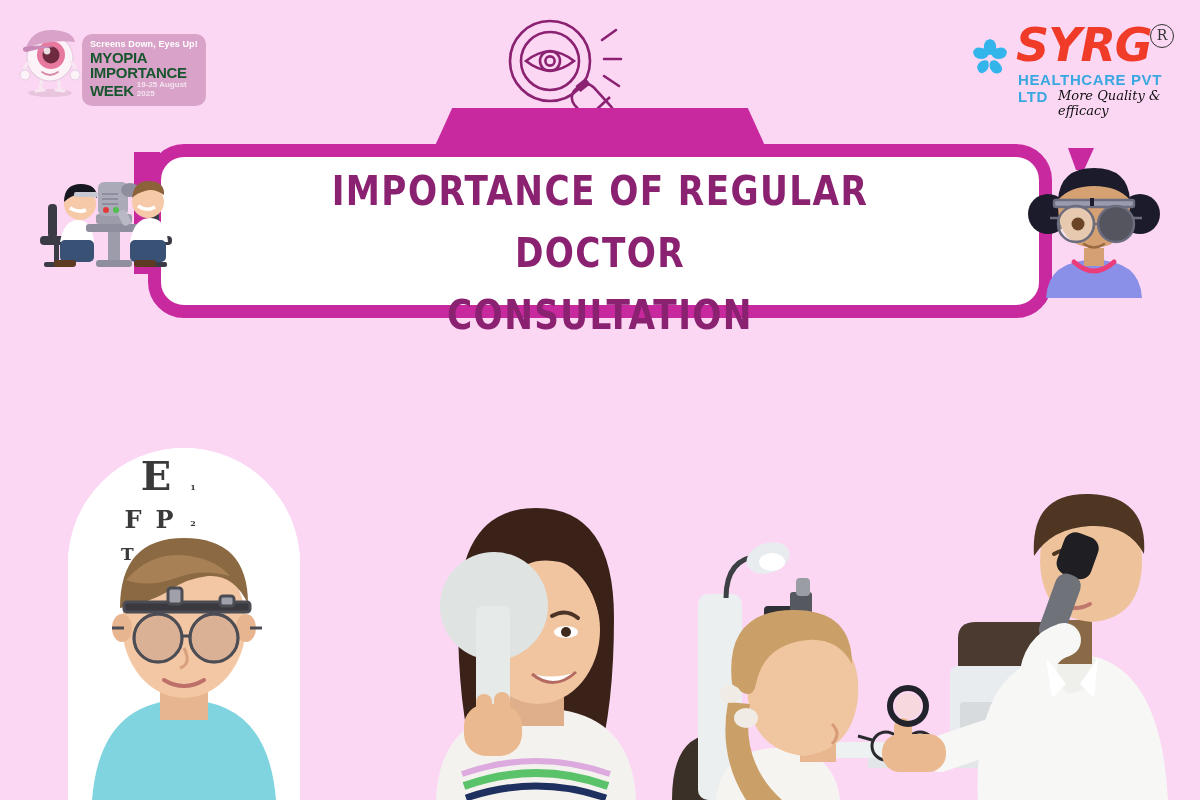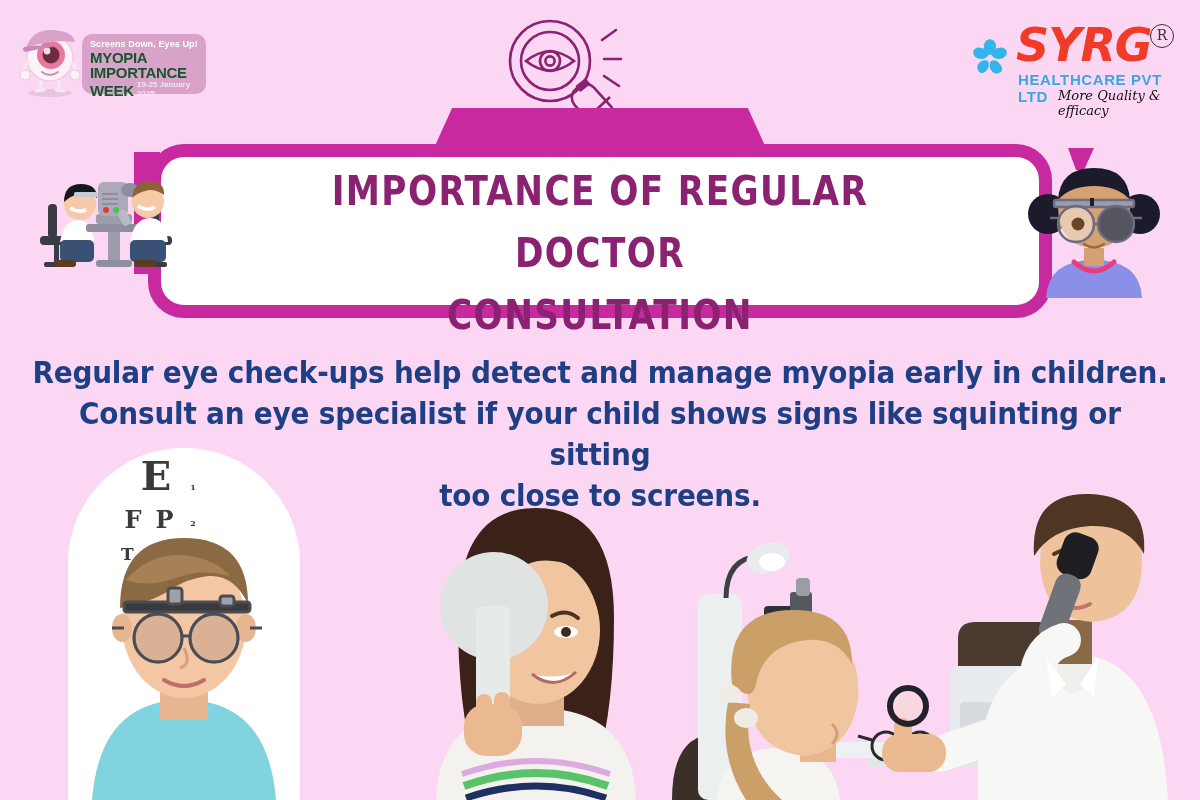--- a/index.html
+++ b/index.html
@@ -7,21 +7,21 @@
     width:1200px; height:800px; overflow:hidden; position:relative;
     background:#fbd7f4;
     font-family:"Liberation Sans", sans-serif;
   }
   .stage { position:absolute; inset:0; }
 
   
   .awareness-badge { position:absolute; left:14px; top:16px; width:190px; height:84px; }
   .mascot { position:absolute; left:0; top:6px; width:72px; height:76px; }
   .badge-plate {
-    position:absolute; left:68px; top:18px; width:124px; height:60px;
+    position:absolute; left:68px; top:18px; width:124px; height:72px;
     background:#d9a2c8; border-radius:10px; padding:5px 8px 4px 8px;
   }
   .badge-tag { font-size:9px; font-weight:bold; color:#ffffff; letter-spacing:.1px; line-height:11px; }
   .badge-main { font-size:15px; font-weight:bold; color:#17552e; line-height:15px; letter-spacing:-.3px; }
   .badge-dates { font-size:8px; font-weight:bold; color:#f2e3ef; margin-left:3px; }
   .badge-row { display:flex; align-items:flex-end; }
 
   
   .magnifier { position:absolute; left:492px; top:14px; width:150px; height:115px; }
 
@@ -104,21 +104,21 @@
         <path d="M28 50 q8 6 16 0" stroke="#d58aa8" stroke-width="1.8" fill="none" stroke-linecap="round"></path>
       </svg>
     </div>
 
     <div class="badge-plate">
       <div class="badge-tag">Screens Down, Eyes Up!</div>
       <div class="badge-main">MYOPIA</div>
       <div class="badge-main">IMPORTANCE</div>
       <div class="badge-row">
         <div class="badge-main wk">WEEK</div>
-        <div class="badge-dates">19-25 January 2025</div>
+        <div class="badge-dates">19-25 August 2025</div>
       </div>
     </div>
   </div>
 
   <div class="magnifier">
     <svg viewBox="0 0 150 115" width="150" height="115">
       <g fill="none" stroke="#8b2171" stroke-width="2.6">
         <circle cx="58" cy="47" r="40"></circle>
         <circle cx="58" cy="47" r="29"></circle>
         <path d="M34 47 q24 -19 48 0 q-24 19 -48 0 z"></path>
@@ -236,25 +236,20 @@
           <path d="M34 70 h-8 M110 70 h8"></path>
         </g>
         <circle cx="54" cy="76" r="6.5" fill="#6b4327"></circle>
 
         <path d="M60 96 q10 7 20 0" stroke="#9c6a40" stroke-width="2.4" fill="none" stroke-linecap="round"></path>
         <rect x="66" y="50" width="4" height="8" fill="#1b1b2c"></rect>
       </svg>
     </div>
   </div>
 
-  <div class="body-copy">
-    <div>Regular eye check-ups help detect and manage myopia early in children.</div>
-    <div>Consult an eye specialist if your child shows signs like squinting or sitting</div>
-    <div>too close to screens.</div>
-  </div>
 
   <div class="photo-boy">
     <svg viewBox="0 0 232 352" width="232" height="352">
       <rect width="232" height="352" fill="#ffffff"></rect>
 
       <g fill="#3a3a3a" font-family="'DejaVu Serif', serif" font-weight="bold" text-anchor="middle">
         <text x="88" y="42" font-size="40">E</text>
         <text x="88" y="80" font-size="24" letter-spacing="14">FP</text>
         <text x="88" y="112" font-size="17" letter-spacing="10">TOZ</text>
         <text x="125" y="42" font-size="8">1</text>

